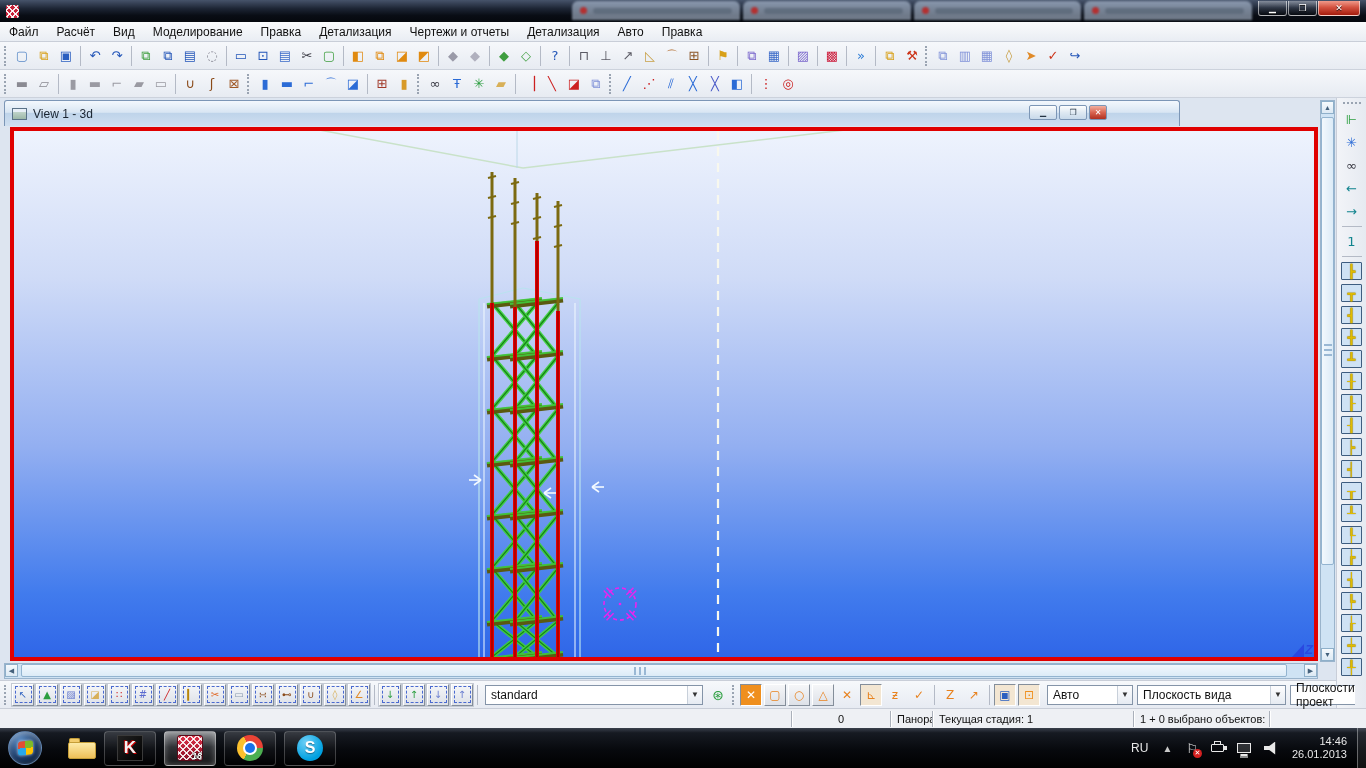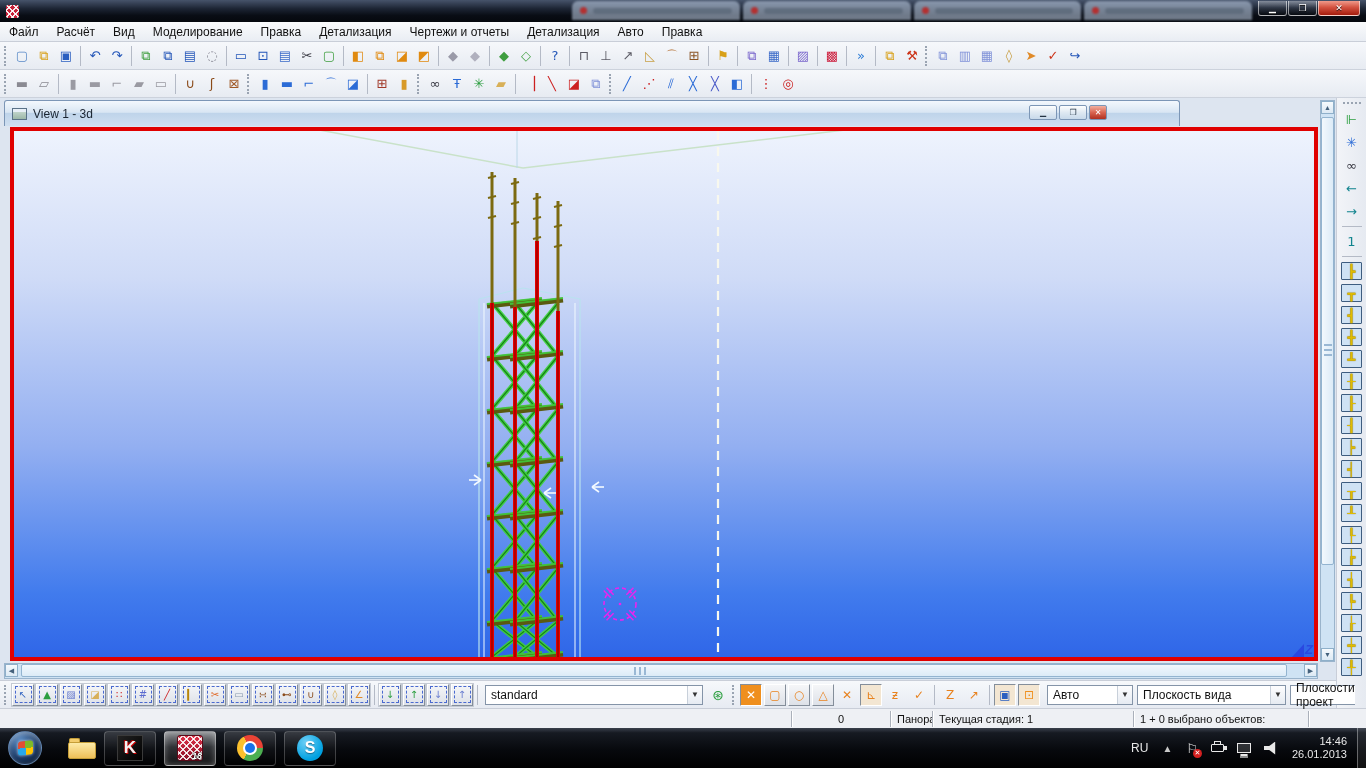--- a/index.html
+++ b/index.html
@@ -831,21 +831,21 @@
   <div class="combo" style="flex:1;margin-left:4px;border-right:none;">
     <span>Плоскости проект</span>
   </div>
 </div>
 
 <div id="statusbar" class="abs">
     <div class="scell" style="width: 791px;"></div>
     <div class="scell" style="width: 99px; justify-content: center;">0</div>
     <div class="scell" style="width: 42px;">Панорам</div>
     <div class="scell" style="width: 201px;">Текущая стадия: 1</div>
-    <div class="scell" style="width: 175px;">1 + 0 выбрано объектов:</div>
+    <div class="scell" style="width: 136px;">1 + 0 выбрано объектов:</div>
     <div class="scell" style="width: 84px;"></div>
   </div>
 
 <div id="taskbar" class="abs">
   <div id="start-orb">
     <span class="flag"></span>
   </div>
   <div id="explorer">
     <span class="tab"></span>
     <span class="body"></span>

